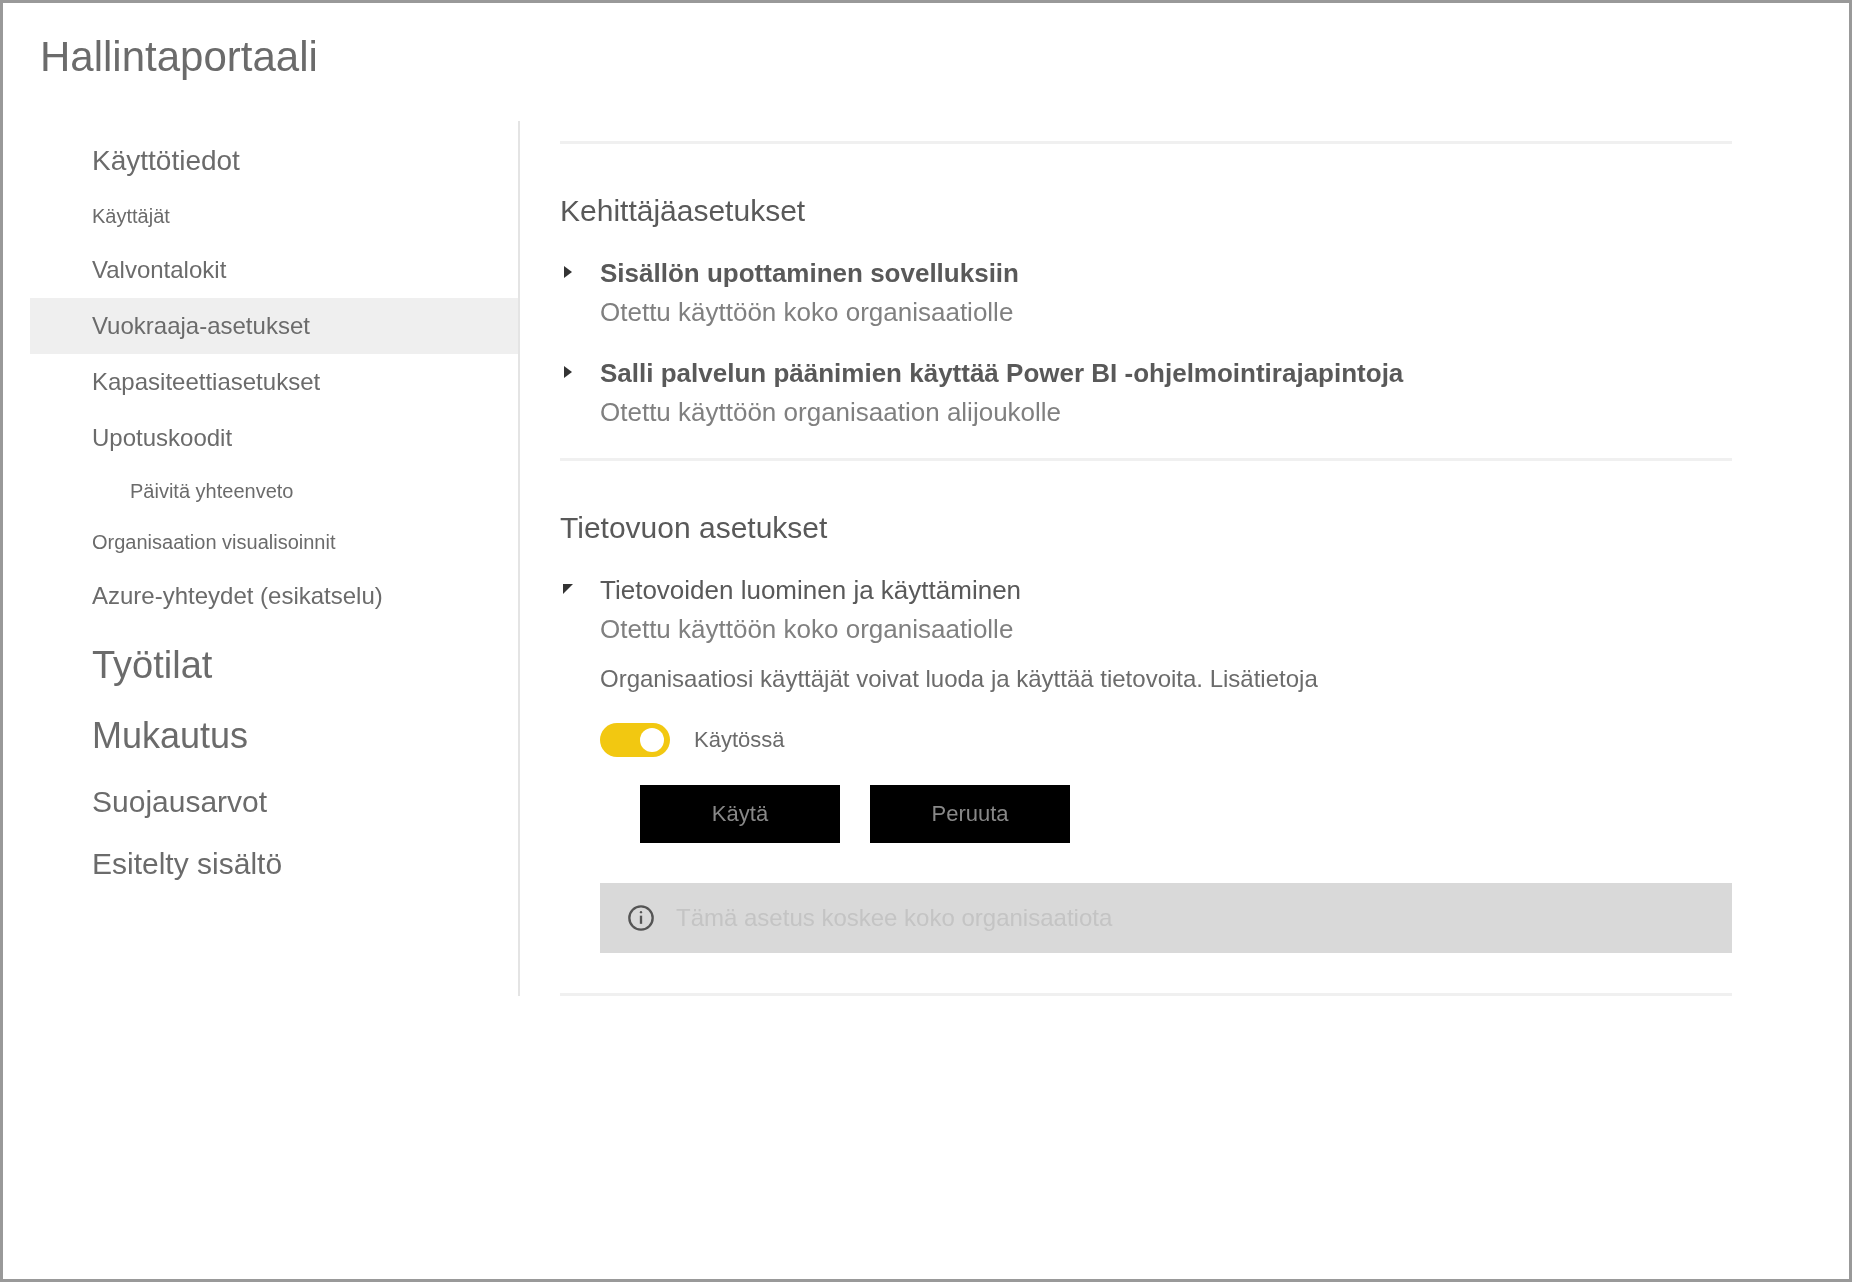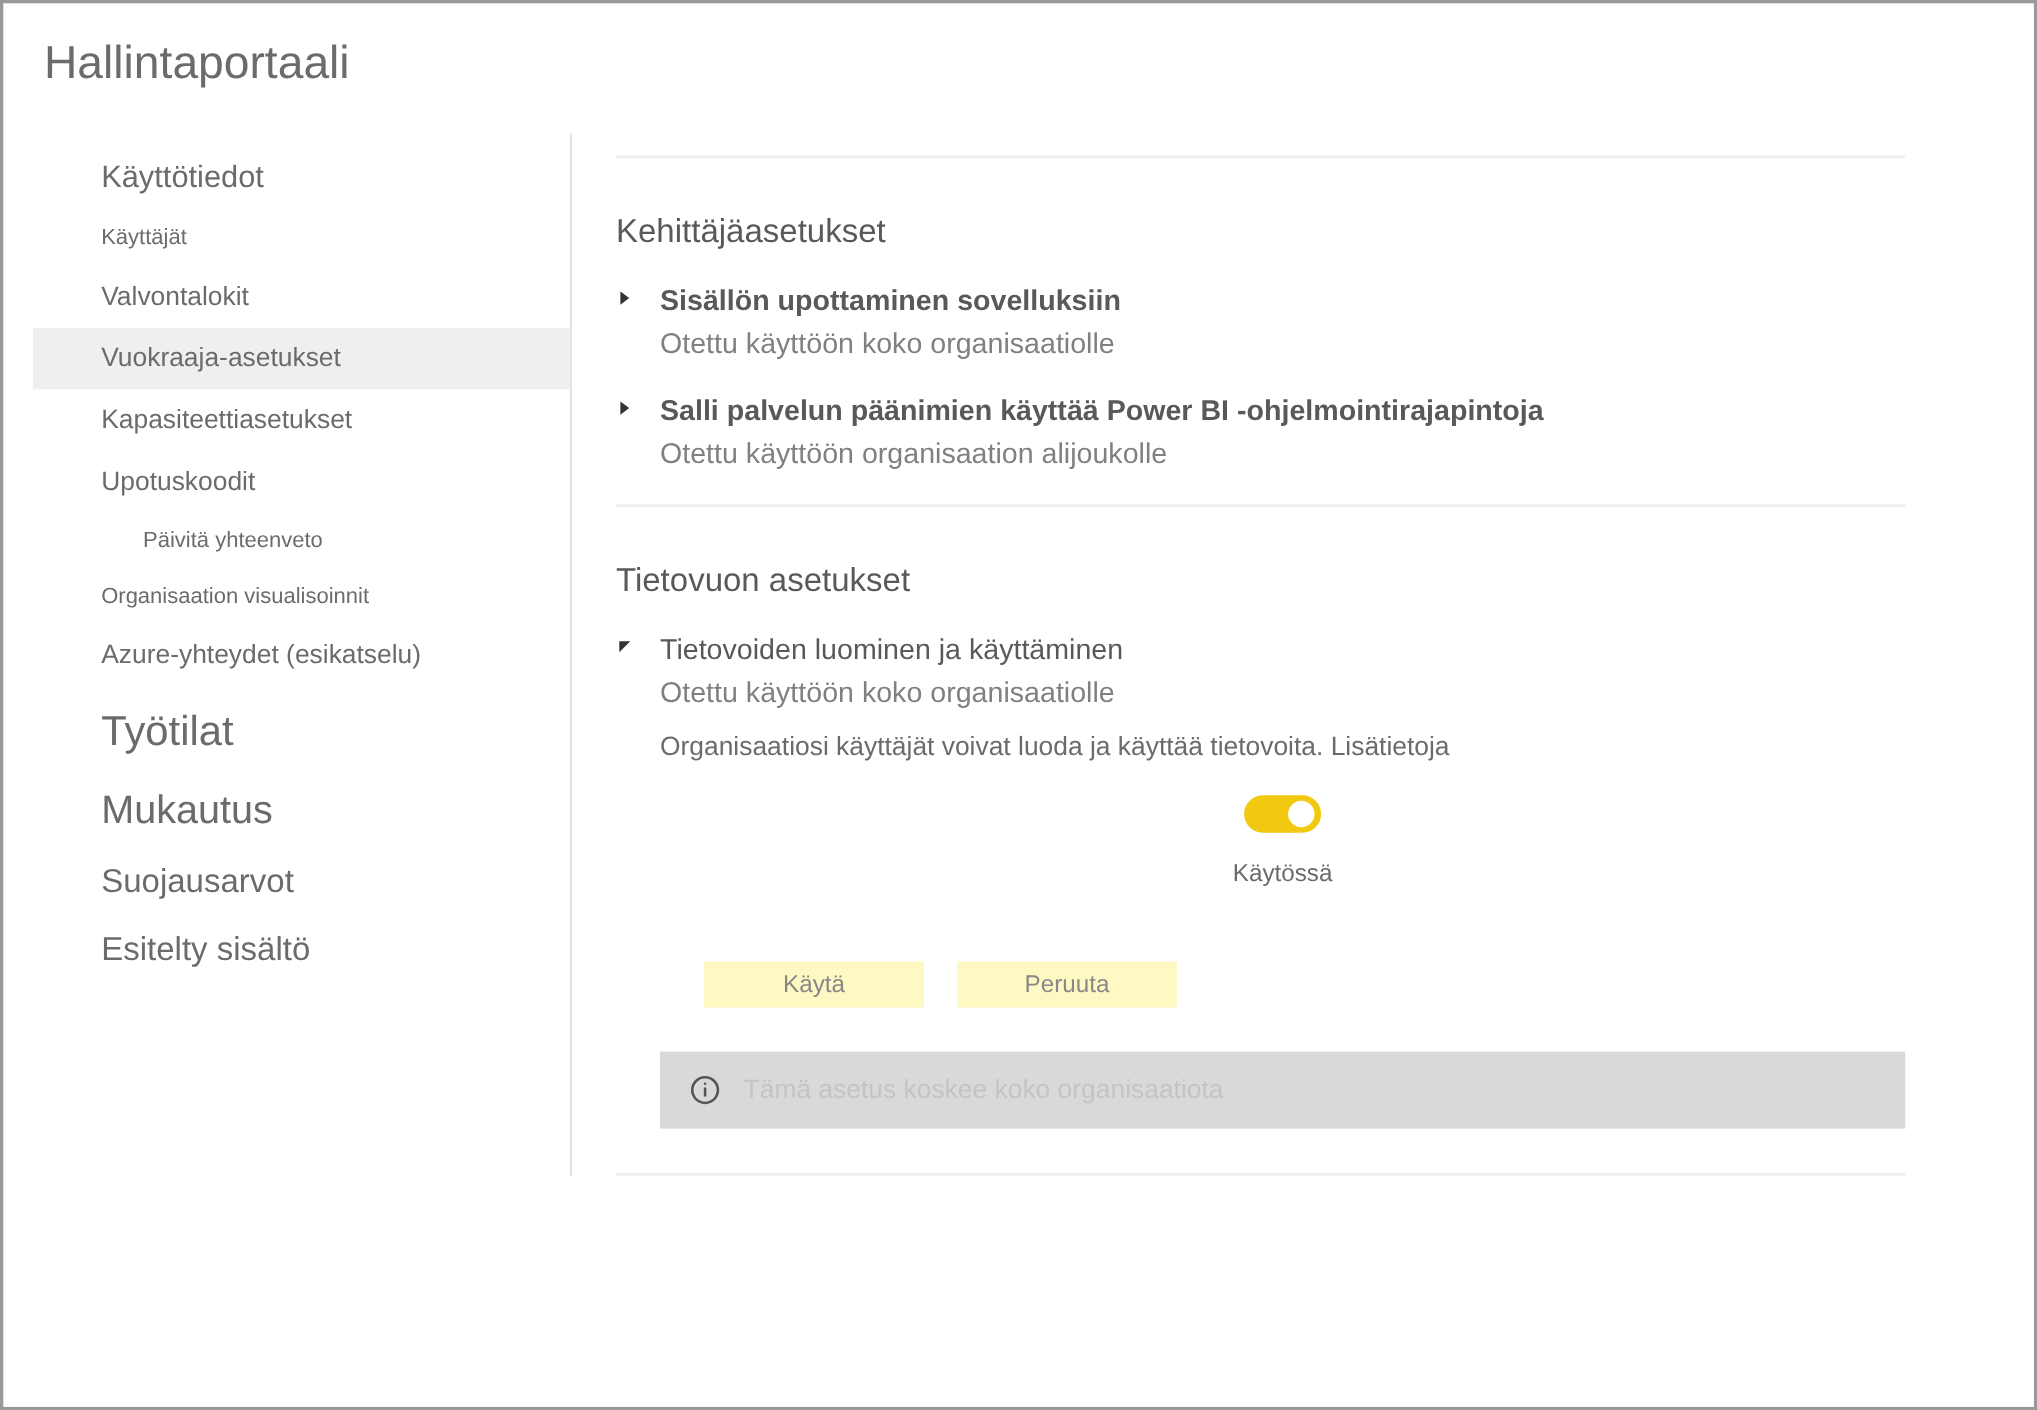--- a/index.html
+++ b/index.html
@@ -113,22 +113,21 @@
     }
     .setting-desc {
       font-size: 24px;
       color: #6b6b6b;
       margin: 20px 0 30px 0;
     }
     .toggle-row {
       display: flex;
       align-items: center;
       gap: 24px;
-      margin-bottom: 67px;
-      flex-direction: column;
+      margin-bottom: 28px;
     }
     .toggle {
       width: 70px;
       height: 34px;
       background: #f2c811;
       border-radius: 34px;
       position: relative;
       cursor: pointer;
     }
     .toggle-knob {
@@ -145,22 +144,22 @@
       color: #6b6b6b;
     }
     .button-row {
       display: flex;
       gap: 30px;
       margin-bottom: 40px;
       padding-left: 40px;
     }
     .btn {
       min-width: 200px;
-      height: 42px;
-      background: #fef9c3;
+      height: 58px;
+      background: #000000;
       border: none;
       font-size: 22px;
       color: #888;
       cursor: pointer;
       padding: 0 40px;
     }
     .info-banner {
       background: #d9d9d9;
       padding: 20px 26px;
       display: flex;

